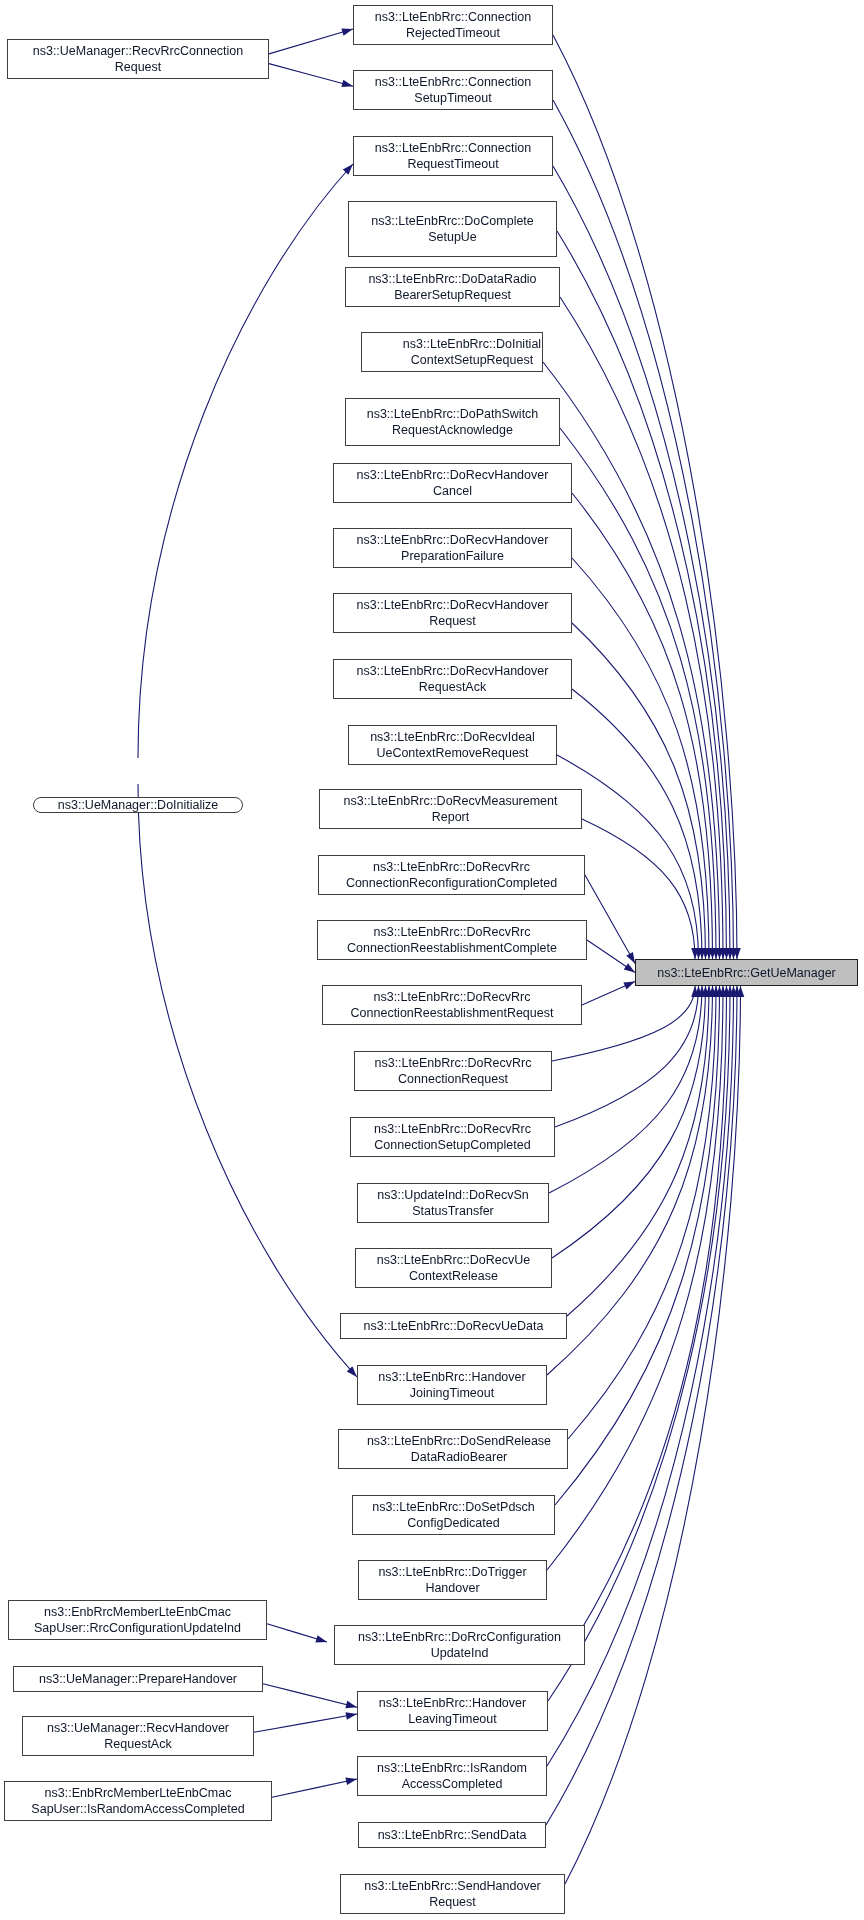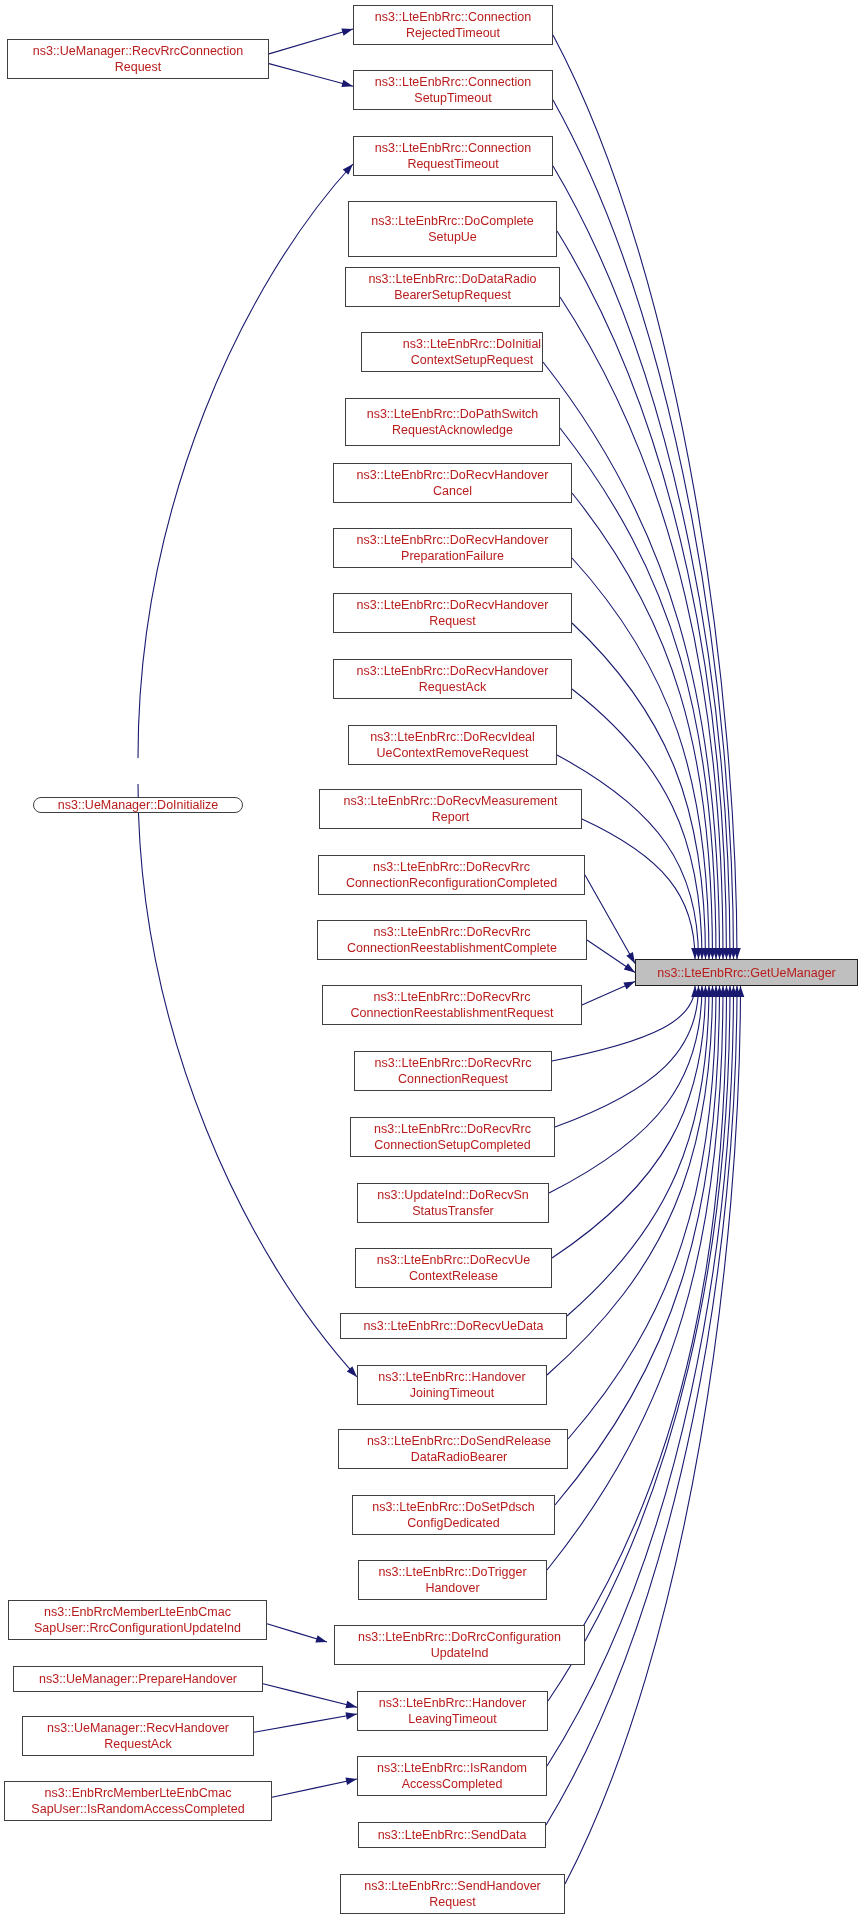--- a/index.html
+++ b/index.html
@@ -2,21 +2,21 @@
 <html><head>
 <meta charset="utf-8">
 <style>
   html,body{margin:0;padding:0;background:#ffffff;}
   #canvas{position:relative;width:864px;height:1920px;background:#ffffff;
           font-family:"Liberation Sans",sans-serif;overflow:hidden;}
   #edge-layer{position:absolute;left:0;top:0;width:864px;height:1920px;}
   .node{position:absolute;box-sizing:border-box;background:#ffffff;
         border:1px solid #3f3f3f;display:flex;flex-direction:column;
         align-items:center;justify-content:center;font-size:12.5px;
-        line-height:16px;color:#b91c1c;white-space:nowrap;text-align:center;
+        line-height:16px;color:#0f172a;white-space:nowrap;text-align:center;
         cursor:pointer;}
   .node.target{background:#bfbfbf;border-color:#1f1f1f;cursor:default;}
   .nline{pointer-events:none;}
 </style>
 </head>
 <body>
 
 <div id="canvas">
   <svg id="edge-layer" width="864" height="1920" viewBox="0 0 864 1920">
       <path d="M553,35 C685.48,284.48 737,699 737,959" fill="none" stroke="#191970" stroke-width="1.1"></path>

